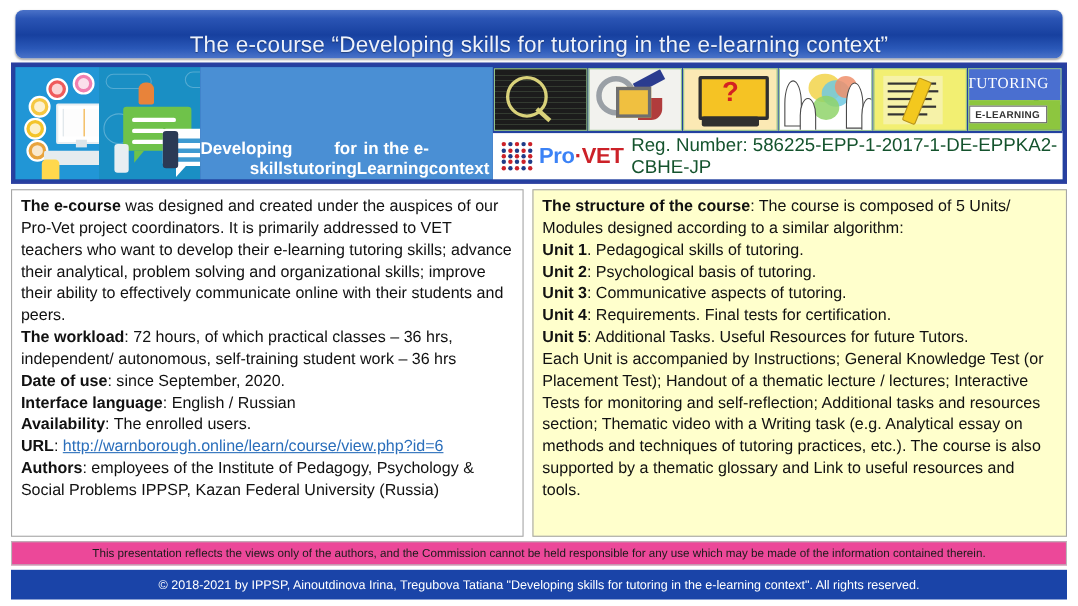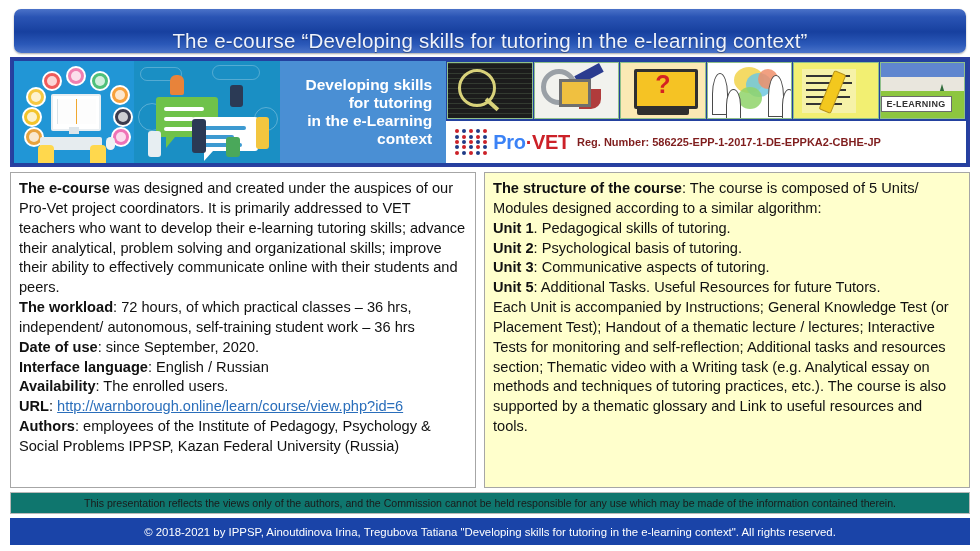--- a/index.html
+++ b/index.html
@@ -29,21 +29,21 @@
     position:absolute;left:10px;top:57px;width:960px;height:110px;
     border:2px solid #2b3fa0;background:#23419f;box-sizing:border-box;
   }
   .hdr-inner{position:absolute;inset:2px;display:flex;}
 
   
   .illus{position:relative;width:434px;height:100%;display:flex;}
   .illus-a{position:relative;width:120px;background:#2196d6;overflow:hidden;}
   .illus-b{position:relative;width:146px;background:#1a8fc4;overflow:hidden;}
   .illus-c{position:relative;flex:1;background:#4a8fd4;display:flex;
-           flex-direction:column;align-items:flex-end;justify-content:center;padding-right:14px;}
+           flex-direction:row;align-items:flex-end;justify-content:center;padding-right:3px;}
   .illus-c .l{color:#ffffff;font-weight:bold;font-size:15.5px;line-height:1.17;text-align:right;}
 
   
   .monitor{position:absolute;left:37px;top:33px;width:46px;height:33px;background:#fff;border:2px solid #e8eef2;border-radius:2px;}
   .mon-book{position:absolute;left:4px;top:3px;width:38px;height:25px;background:#fdfdfd;border-left:1px solid #dbe3e8;}
   .mon-spine{position:absolute;left:50%;top:3px;width:1px;height:25px;background:#f0a830;}
   .mon-stand{position:absolute;left:55px;top:66px;width:10px;height:7px;background:#dde5ea;}
   .keyboard{position:absolute;left:26px;top:76px;width:62px;height:13px;background:#e6ecef;border-radius:2px;}
   .hand-l{position:absolute;left:24px;top:84px;width:16px;height:20px;background:#ffd84d;border-radius:4px 4px 0 0;}
   .hand-r{position:absolute;left:76px;top:84px;width:16px;height:20px;background:#ffd84d;border-radius:4px 4px 0 0;}
@@ -105,35 +105,35 @@
   .badge-b span{background:#fff;color:#333;font-weight:bold;font-size:9px;padding:2px 5px;border:1px solid #6b6b6b;letter-spacing:.3px;}
 
   
   .provet-row{height:42px;background:#fff;border-top:2px solid #23419f;display:flex;align-items:center;padding-left:8px;}
   .dots{width:34px;height:26px;display:grid;grid-template-columns:repeat(5,1fr);grid-template-rows:repeat(5,1fr);gap:1px;margin-right:5px;}
   .dots i{width:4px;height:4px;border-radius:50%;justify-self:center;align-self:center;}
   .provet-name{font-size:20px;font-weight:bold;letter-spacing:-.3px;}
   .provet-name .p1{color:#3b82f6;}
   .provet-name .dot{color:#cc2128;}
   .provet-name .p2{color:#cc2128;}
-  .provet-reg{font-size:11px;color:#7f1d1d;margin-left:7px;font-weight:bold;}
+  .provet-reg{font-size:17px;color:#14532d;margin-left:7px;}
 
   
   .panels{position:absolute;left:10px;top:172px;width:960px;height:316px;display:flex;gap:8px;}
   .panel{box-sizing:border-box;border:1px solid #a6a6a6;padding:6px 8px 4px 8px;overflow:hidden;}
   .panel-left{width:466px;background:#ffffff;}
   .panel-right{flex:1;background:#ffffcc;}
   .panel p{margin:0;font-size:14.6px;line-height:1.36;color:#111;}
   .panel b{font-weight:bold;}
   .panel a{color:#2a6ebb;text-decoration:underline;}
 
   
   .disclaimer{
     position:absolute;left:10px;top:492px;width:960px;height:22px;
-    box-sizing:border-box;border:1px solid #b9b9b9;background:#0f766e;
+    box-sizing:border-box;border:1px solid #b9b9b9;background:#ec4899;
     display:flex;align-items:center;justify-content:center;
     font-size:10.6px;color:#1a1a1a;
   }
   .copyright{
     position:absolute;left:10px;top:518px;width:960px;height:27px;
     background:#1a44a8;display:flex;align-items:center;justify-content:center;
     color:#fff;font-size:11.4px;
   }
 </style>
 </head>
@@ -260,20 +260,21 @@
             <div class="pencil"></div>
           </div>
           <div class="th th6">
             <div class="sky"></div>
             <div class="bld">
               <div class="bld-win"></div>
             </div>
             <div class="grass"></div>
             <div class="fir"></div>
             <div class="badge">
+              <div class="badge-t">TUTORING</div>
               <div class="badge-b">
                 <span>E-LEARNING</span>
               </div>
             </div>
           </div>
         </div>
 
         <div class="provet-row">
           <div class="dots">
             <i style="background:#cc2128"></i>
@@ -322,20 +323,21 @@
       <p><b>Availability</b><span>: The enrolled users.</span></p>
       <p><b>URL</b><span>: </span><a href="#">http://warnborough.online/learn/course/view.php?id=6</a></p>
       <p><b>Authors</b><span>: employees of the Institute of Pedagogy, Psychology &amp; Social Problems IPPSP, Kazan Federal University (Russia)</span></p>
     </div>
 
     <div class="panel panel-right">
       <p><b>The structure of the course</b><span>: The course is composed of 5 Units/ Modules designed according to a similar algorithm:</span></p>
       <p><b>Unit 1</b><span>. Pedagogical skills of tutoring.</span></p>
       <p><b>Unit 2</b><span>: Psychological basis of tutoring.</span></p>
       <p><b>Unit 3</b><span>: Communicative aspects of tutoring.</span></p>
+      <p><b>Unit 4</b><span>: Requirements. Final tests for certification.</span></p>
       <p><b>Unit 5</b><span>: Additional Tasks. Useful Resources for future Tutors.</span></p>
       <p>Each Unit is accompanied by Instructions; General Knowledge Test (or Placement Test); Handout of a thematic lecture / lectures; Interactive Tests for monitoring and self-reflection; Additional tasks and resources section; Thematic video with a Writing task (e.g. Analytical essay on methods and techniques of tutoring practices, etc.). The course is also supported by a thematic glossary and Link to useful resources and tools.</p>
     </div>
   </div>
 
   <div class="disclaimer">
     <span>This presentation reflects the views only of the authors, and the Commission cannot be held responsible for any use which may be made of the information contained therein.</span>
   </div>
   <div class="copyright">
     <span>© 2018-2021 by IPPSP, Ainoutdinova Irina, Tregubova Tatiana "Developing skills for tutoring in the e-learning context". All rights reserved.</span>

